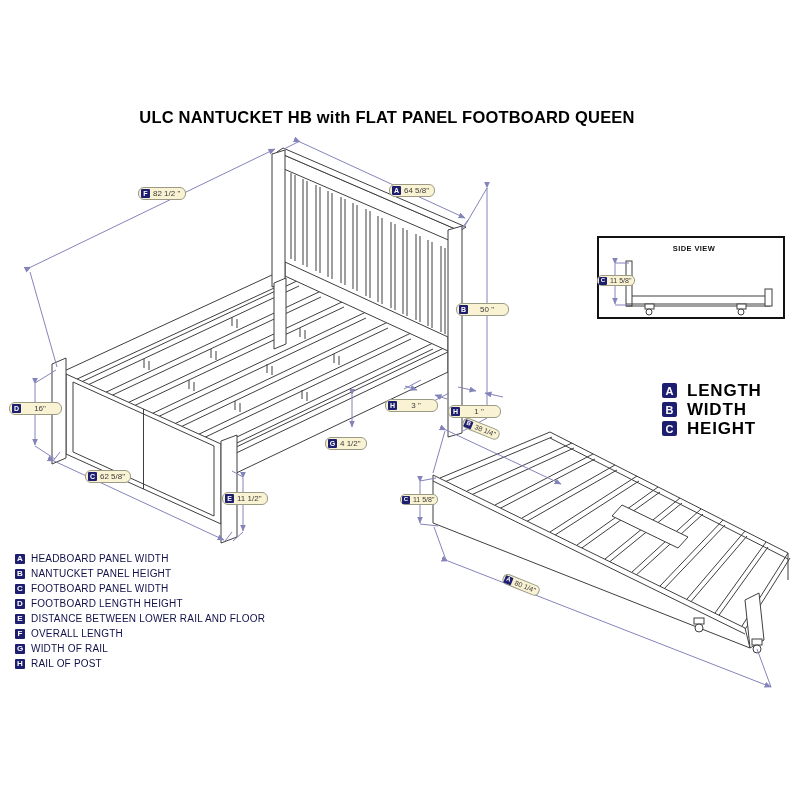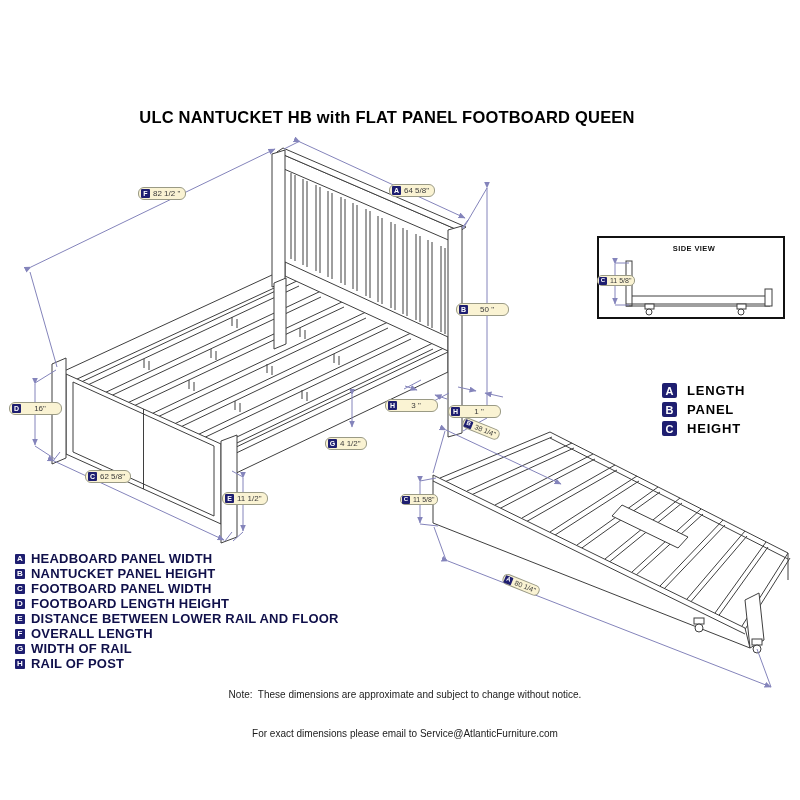--- a/index.html
+++ b/index.html
@@ -21,28 +21,28 @@
   .dim.small{font-size:7px;padding:0 3px 0 1px;border-radius:5px;}
   .dim.small b{width:8px;height:8px;min-width:8px;font-size:6px;}
   
   .sv-title{position:absolute;left:598px;top:244px;width:192px;text-align:center;
             font-size:7.5px;font-weight:bold;color:#111;letter-spacing:.4px;}
   
   .abc{position:absolute;left:662px;top:381px;}
   .abc .row{display:flex;align-items:center;gap:10px;height:19px;}
   .abc b{display:flex;width:15px;height:15px;background:#1e1e70;color:#fff;font-size:11px;
          font-weight:bold;align-items:center;justify-content:center;border-radius:2px;}
-  .abc span{font-size:13px;font-weight:bold;color:#000;letter-spacing:.8px;}
+  .abc span{font-size:17px;font-weight:bold;color:#000;letter-spacing:.8px;}
   
   .legend{position:absolute;left:15px;top:551px;}
   .legend .row{display:flex;align-items:center;gap:6px;height:15px;}
   .legend b{display:flex;width:10px;height:10px;min-width:10px;background:#1e1e70;color:#fff;
             font-size:8px;font-weight:bold;align-items:center;justify-content:center;
             border-radius:1px;}
-  .legend span{font-size:13px;font-weight:bold;color:#10104a;letter-spacing:.2px;}
+  .legend span{font-size:10px;font-weight:normal;color:#10104a;letter-spacing:.2px;}
   
   .note{position:absolute;left:180px;top:662px;width:450px;text-align:center;
         font-size:10px;color:#1b1b1b;line-height:13px;white-space:pre;}
 </style>
 </head>
 <body>
 
 <div class="canvas">
 
   <svg width="800" height="800" viewBox="0 0 800 800">
@@ -227,21 +227,21 @@
     <span>11 5/8"</span>
   </div>
 
   <div class="abc">
     <div class="row">
       <b>A</b>
       <span>LENGTH</span>
     </div>
     <div class="row">
       <b>B</b>
-      <span>PANEL</span>
+      <span>WIDTH</span>
     </div>
     <div class="row">
       <b>C</b>
       <span>HEIGHT</span>
     </div>
   </div>
 
   <div class="legend">
     <div class="row">
       <b>A</b>
@@ -270,18 +270,14 @@
     <div class="row">
       <b>G</b>
       <span>WIDTH OF RAIL</span>
     </div>
     <div class="row">
       <b>H</b>
       <span>RAIL OF POST</span>
     </div>
   </div>
 
-  <div class="note">
-    <div>Note:  These dimensions are approximate and subject to change without notice.</div>
-    <div>For exact dimensions please email to Service@AtlanticFurniture.com</div>
-  </div>
 
 </div>
 
 </body></html>

